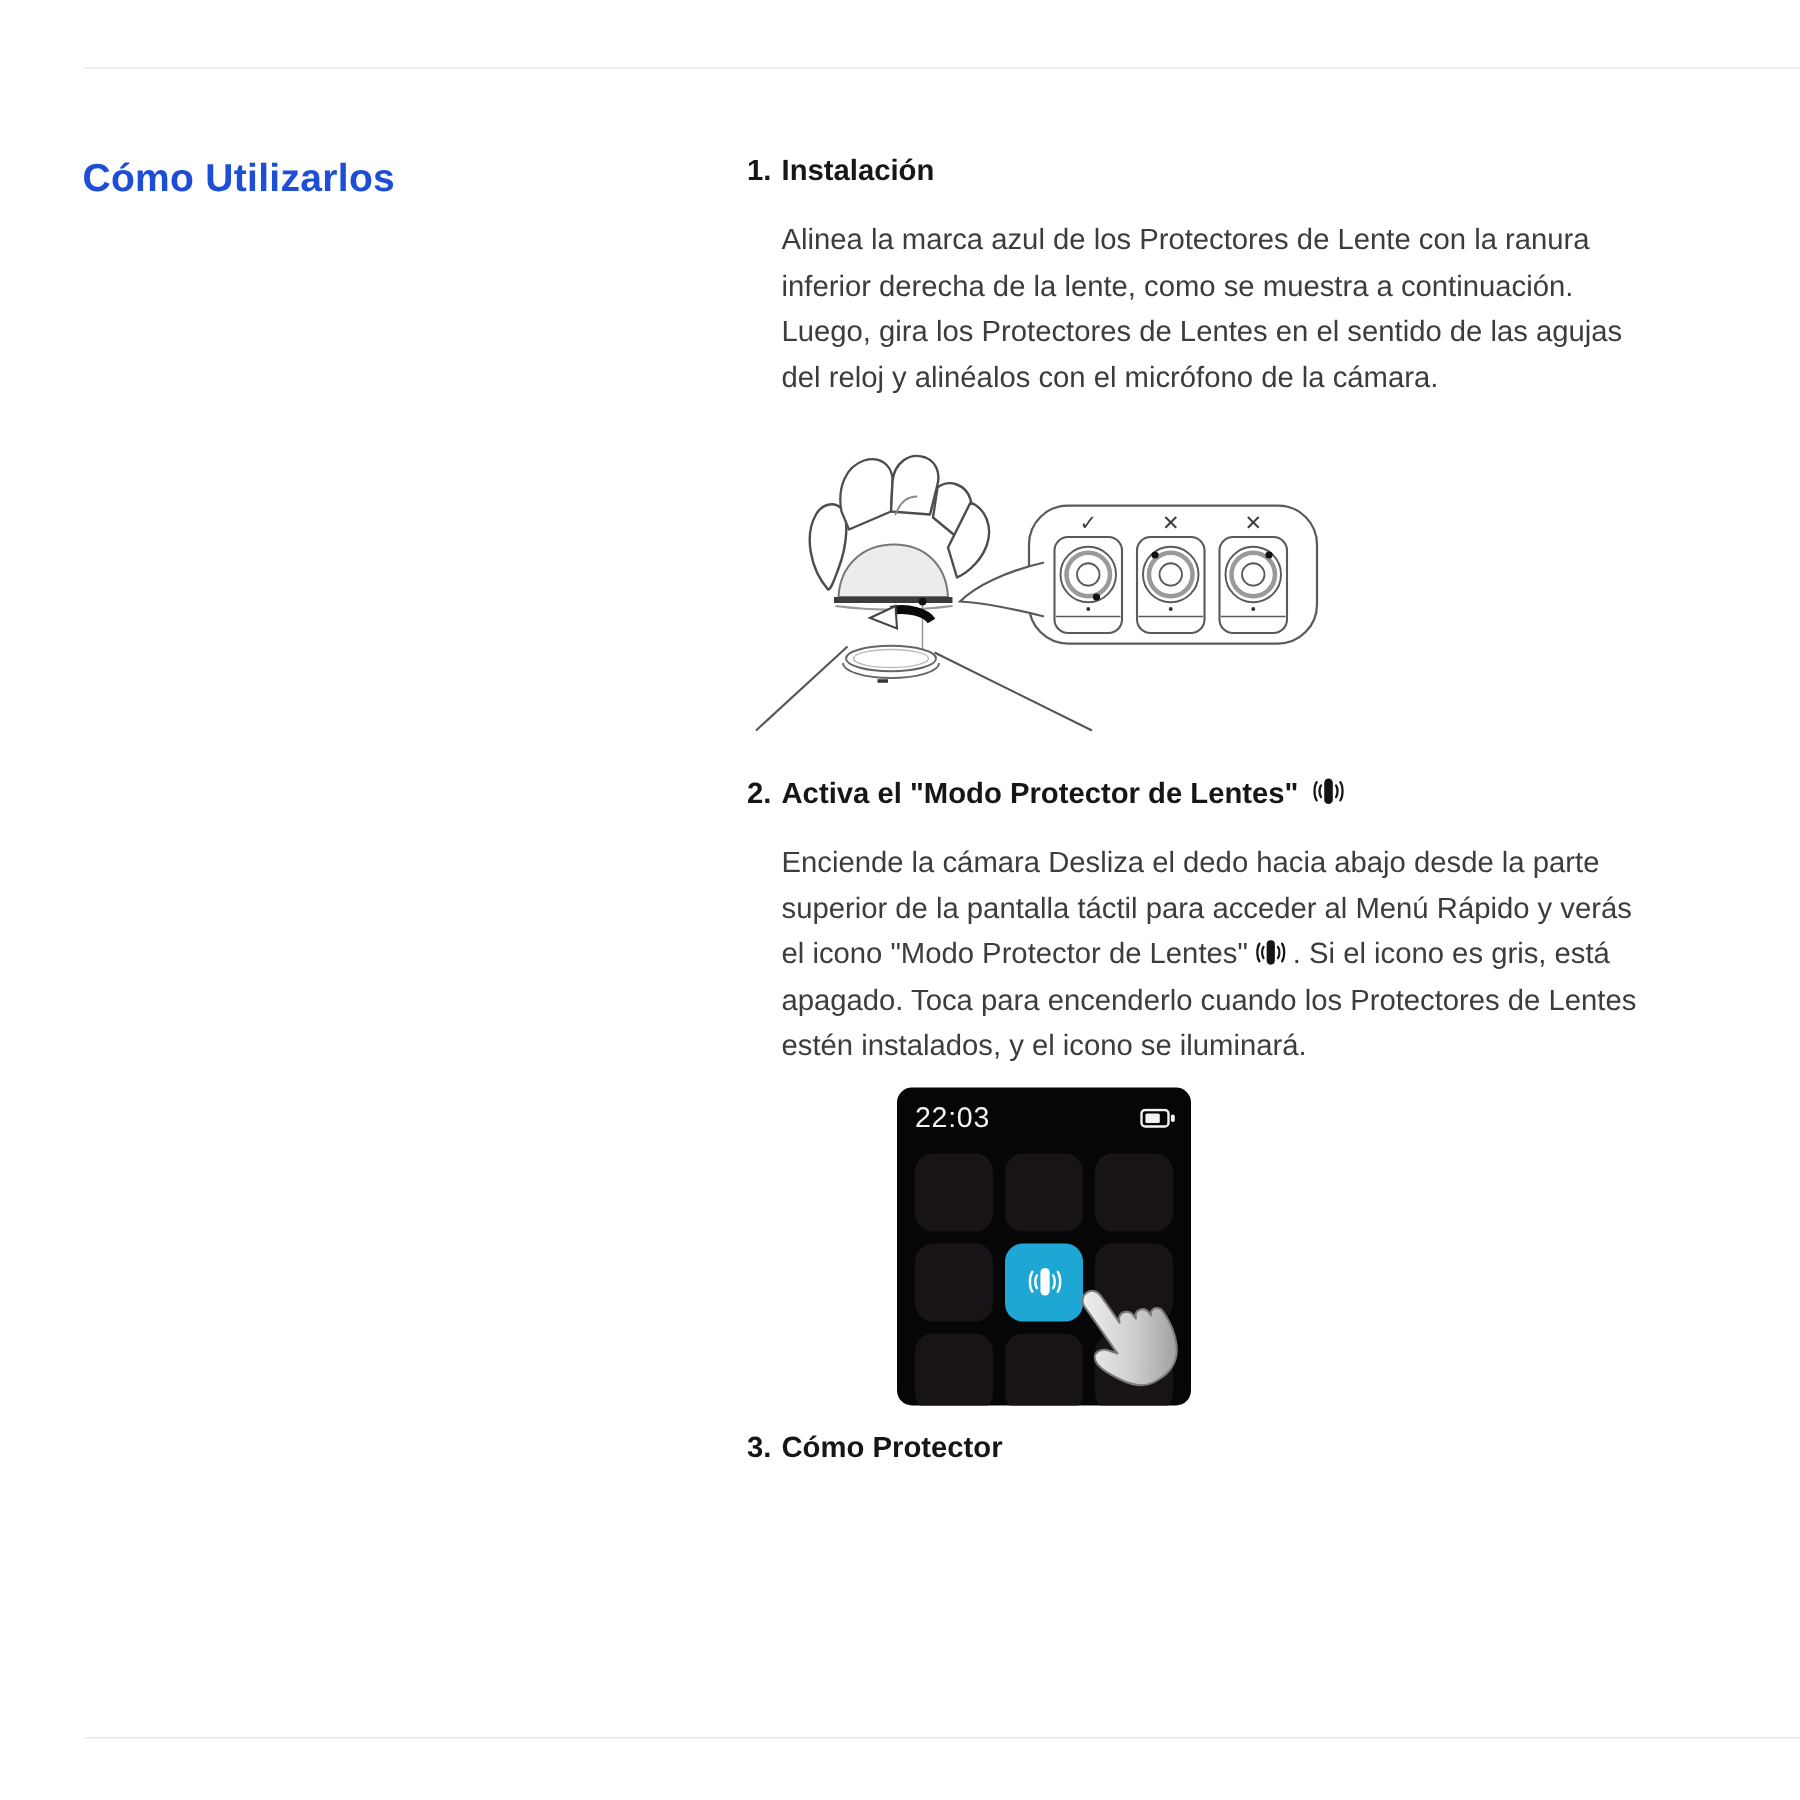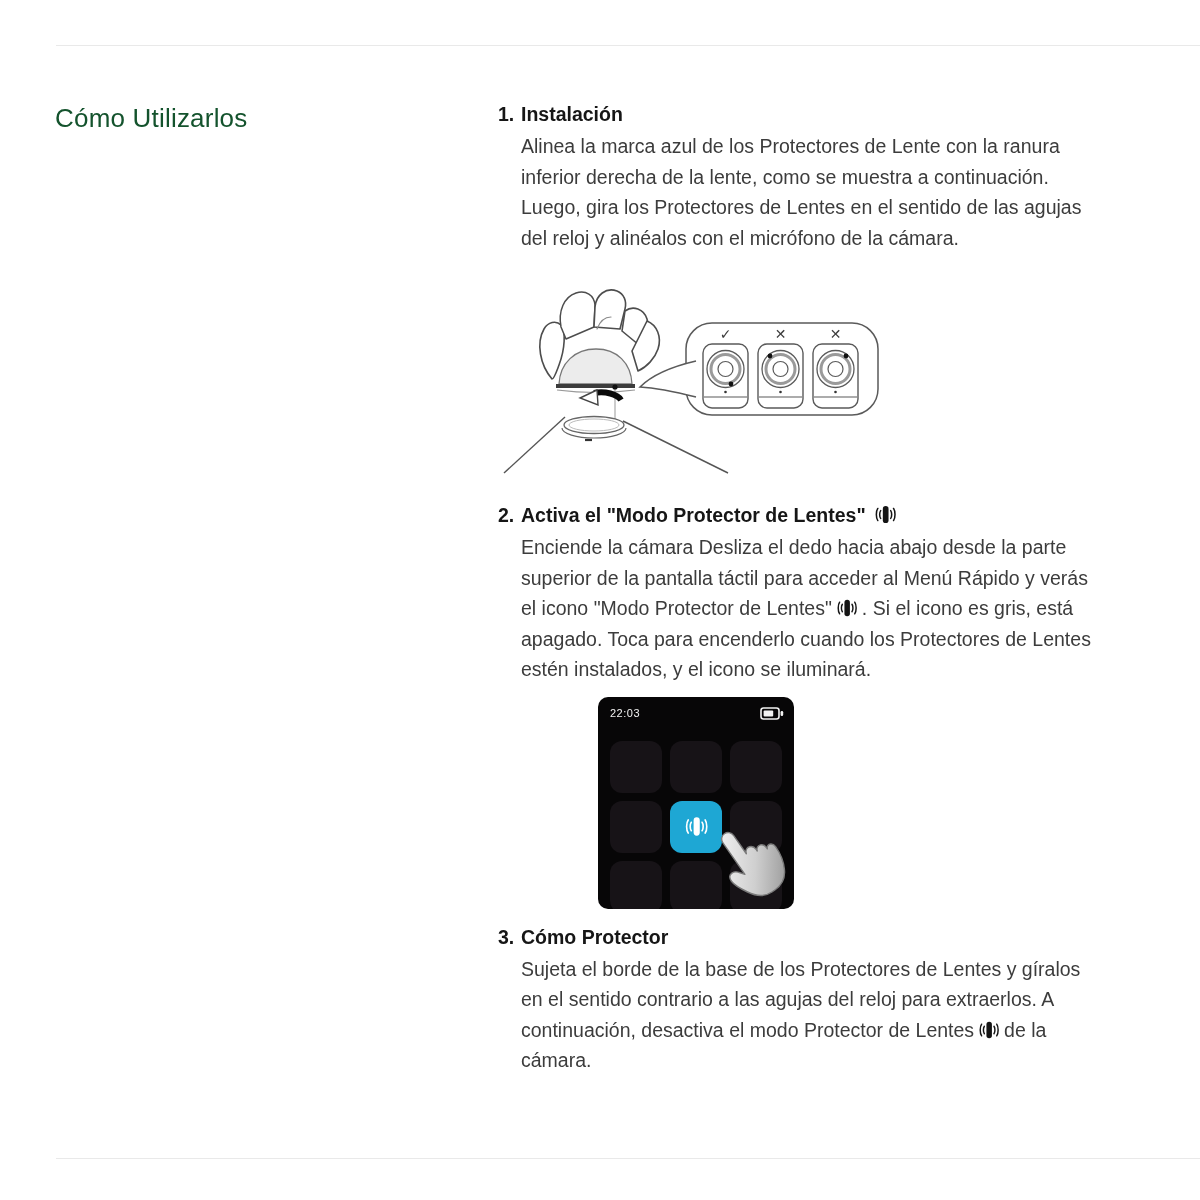--- a/index.html
+++ b/index.html
@@ -10,53 +10,53 @@
     font-family:"Liberation Sans","DejaVu Sans",sans-serif;
     color:#3c3c3c;
     overflow:hidden;
   }
   .hr { position:absolute; left:56px; right:0; height:1px; background:#e9e9e9; }
   #hr-top { top:45px; }
   #hr-bottom { top:1158px; }
 
   .page-title {
     position:absolute; left:55px; top:103px;
-    font-size:26px; font-weight:400; color:#14532d;
+    font-size:26px; font-weight:700; color:#1d4ed8;
     letter-spacing:0.2px; white-space:nowrap;
   }
 
   .content { position:absolute; left:498px; top:100px; width:602px; }
 
   .sec { position:relative; padding-left:23px; }
   .sec-num { position:absolute; left:0; top:0; }
   .sec-head {
     font-size:19.5px; line-height:29px; font-weight:700; color:#161616;
   }
   .sec-body {
     font-size:19.5px; line-height:30.5px; color:#3c3c3c;
-    width:579px; margin-top:2px;
+    width:579px; margin-top:16px;
   }
 
   .lg-icon { display:inline-block; vertical-align:-5px; margin:0 3px; }
   .lg-icon.head { margin-left:7px; vertical-align:-5px; }
 
   
   .fig-install { display:block; margin:34px 0 0 2px; }
 
   
   .screen {
     position:relative; margin:12px 0 0 100px;
     width:196px; height:212px;
     background:#070607; border-radius:10px; overflow:hidden;
   }
   .statusbar {
     position:absolute; left:12px; right:10px; top:10px;
     display:flex; justify-content:space-between; align-items:center;
   }
-  .time { color:#f2f2f2; font-size:11px; letter-spacing:0.5px; }
+  .time { color:#f2f2f2; font-size:19px; letter-spacing:0.5px; }
   .grid {
     position:absolute; left:12px; top:44px;
     display:grid; grid-template-columns:repeat(3,52px); grid-auto-rows:52px; gap:8px;
   }
   .tile { background:#171317; border-radius:12px; }
   .tile.active {
     background:#1ea7d4;
     display:flex; align-items:center; justify-content:center;
   }
   .hand-cursor { position:absolute; left:86px; top:118px; }
@@ -220,18 +220,15 @@
                  C15,39.5 17,41 19,44 L22,48 Z" fill="url(#handg)" stroke="#7a7a7a" stroke-width="1.4" stroke-linejoin="round"></path>
       </g>
     </svg>
   </div>
 
   <div class="sec" style="margin-top:14px">
     <div class="sec-head">
       <span class="sec-num">3.</span>
       <span>Cómo Protector</span>
     </div>
-    <div class="sec-body"><span>Sujeta el borde de la base de los Protectores de Lentes y gíralos en el sentido contrario a las agujas del reloj para extraerlos. A continuación, desactiva el modo Protector de Lentes</span><svg class="lg-icon" width="24" height="24" viewBox="0 0 28 28" style="color:#141414">
-          <use href="#lensguard"></use>
-        </svg><span>de la cámara.</span></div>
   </div>
 
 </div>
 
 </body></html>

